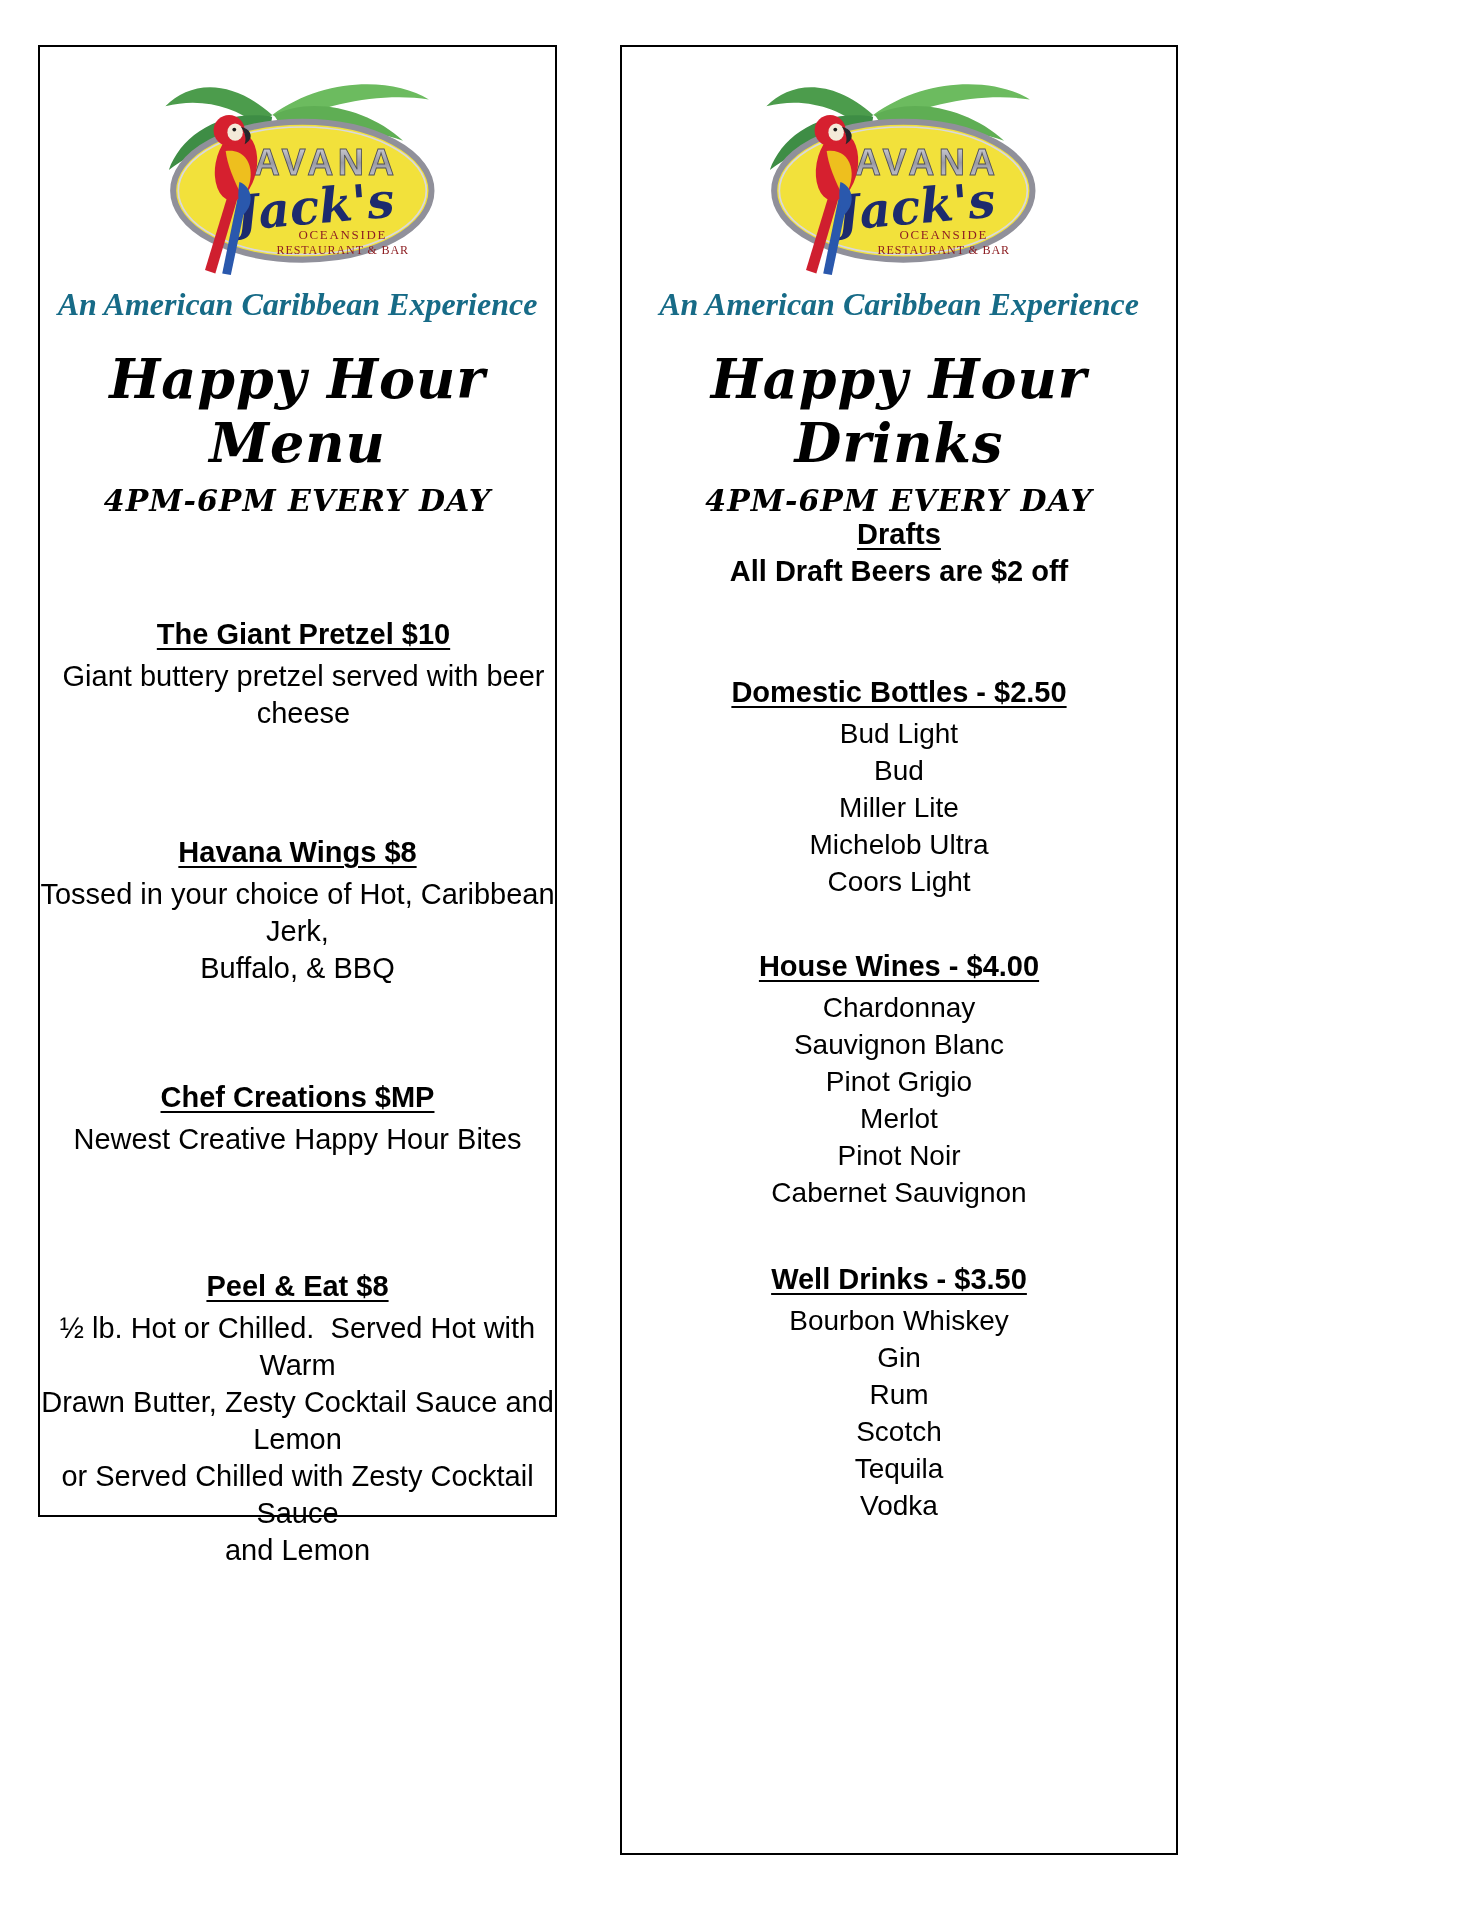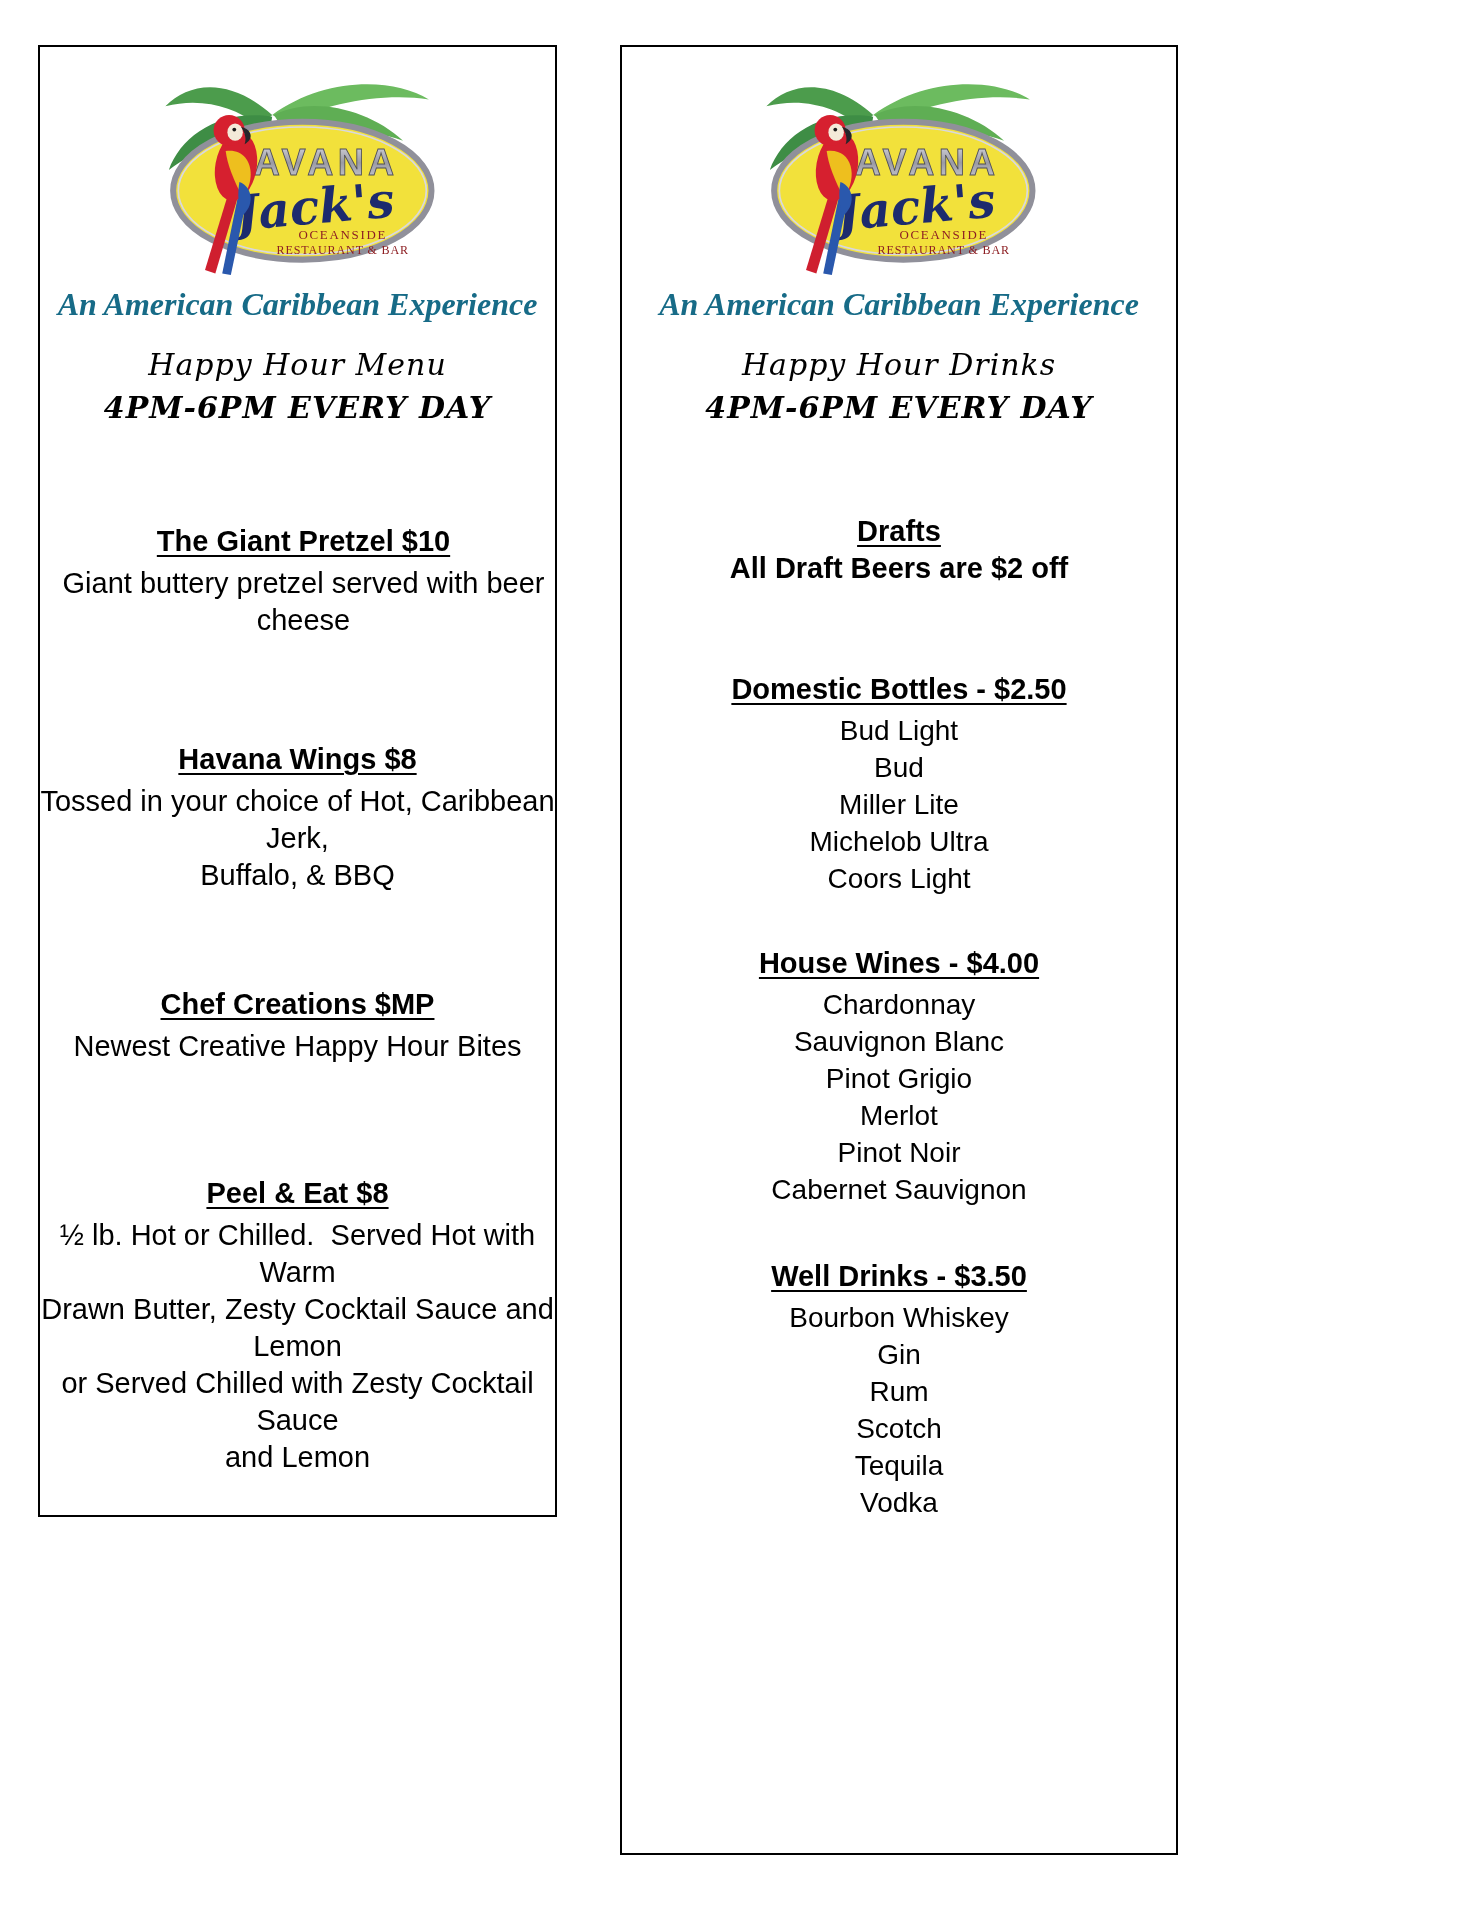--- a/index.html
+++ b/index.html
@@ -23,42 +23,42 @@
   .logo { margin-top:14px; }
   .logo svg { display:block; margin:0 auto; }
   .tagline {
     font-family:"Liberation Serif","DejaVu Serif",serif;
     font-style:italic; font-weight:bold;
     font-size:32px; color:#176b87; margin-top:0px;
   }
 
   .menu-title {
     font-family:"DejaVu Serif","Liberation Serif",serif;
-    font-style:italic; font-weight:normal;
-    font-size:30px; margin-top:24px; letter-spacing:1px; color:#000;
+    font-style:italic; font-weight:bold;
+    font-size:54px; margin-top:24px; letter-spacing:1px; color:#000;
   }
   .menu-subtitle {
     font-family:"DejaVu Serif","Liberation Serif",serif;
     font-style:italic; font-weight:bold;
     font-size:30px; margin-top:8px; letter-spacing:1px; color:#000;
   }
 
   .item-heading {
     font-size:29px; font-weight:bold; color:#000;
     text-decoration:underline; text-underline-offset:4px; text-decoration-thickness:2px;
   }
   .item-lines { margin-top:7px; }
   .item-line { font-size:29px; line-height:37px; color:#000; white-space:pre-wrap; }
 
   .menu-item--0 { margin-top:100px;padding-left:12px; }
   .menu-item--1 { margin-top:104px; }
   .menu-item--2 { margin-top:94px;  }
   .menu-item--3 { margin-top:112px; }
 
-  .drink-section--0 { margin-top:90px; }
+  .drink-section--0 { }
   .drink-section--1 { margin-top:86px; }
   .drink-section--2 { margin-top:50px; }
   .drink-section--3 { margin-top:52px; }
 
   .drink-heading {
     font-size:29px; font-weight:bold; color:#000;
     text-decoration:underline; text-underline-offset:4px; text-decoration-thickness:2px;
   }
   .drink-note { font-size:29px; font-weight:bold; line-height:37px; margin-top:2px; color:#000; }
   .drink-items { margin-top:6px; }

